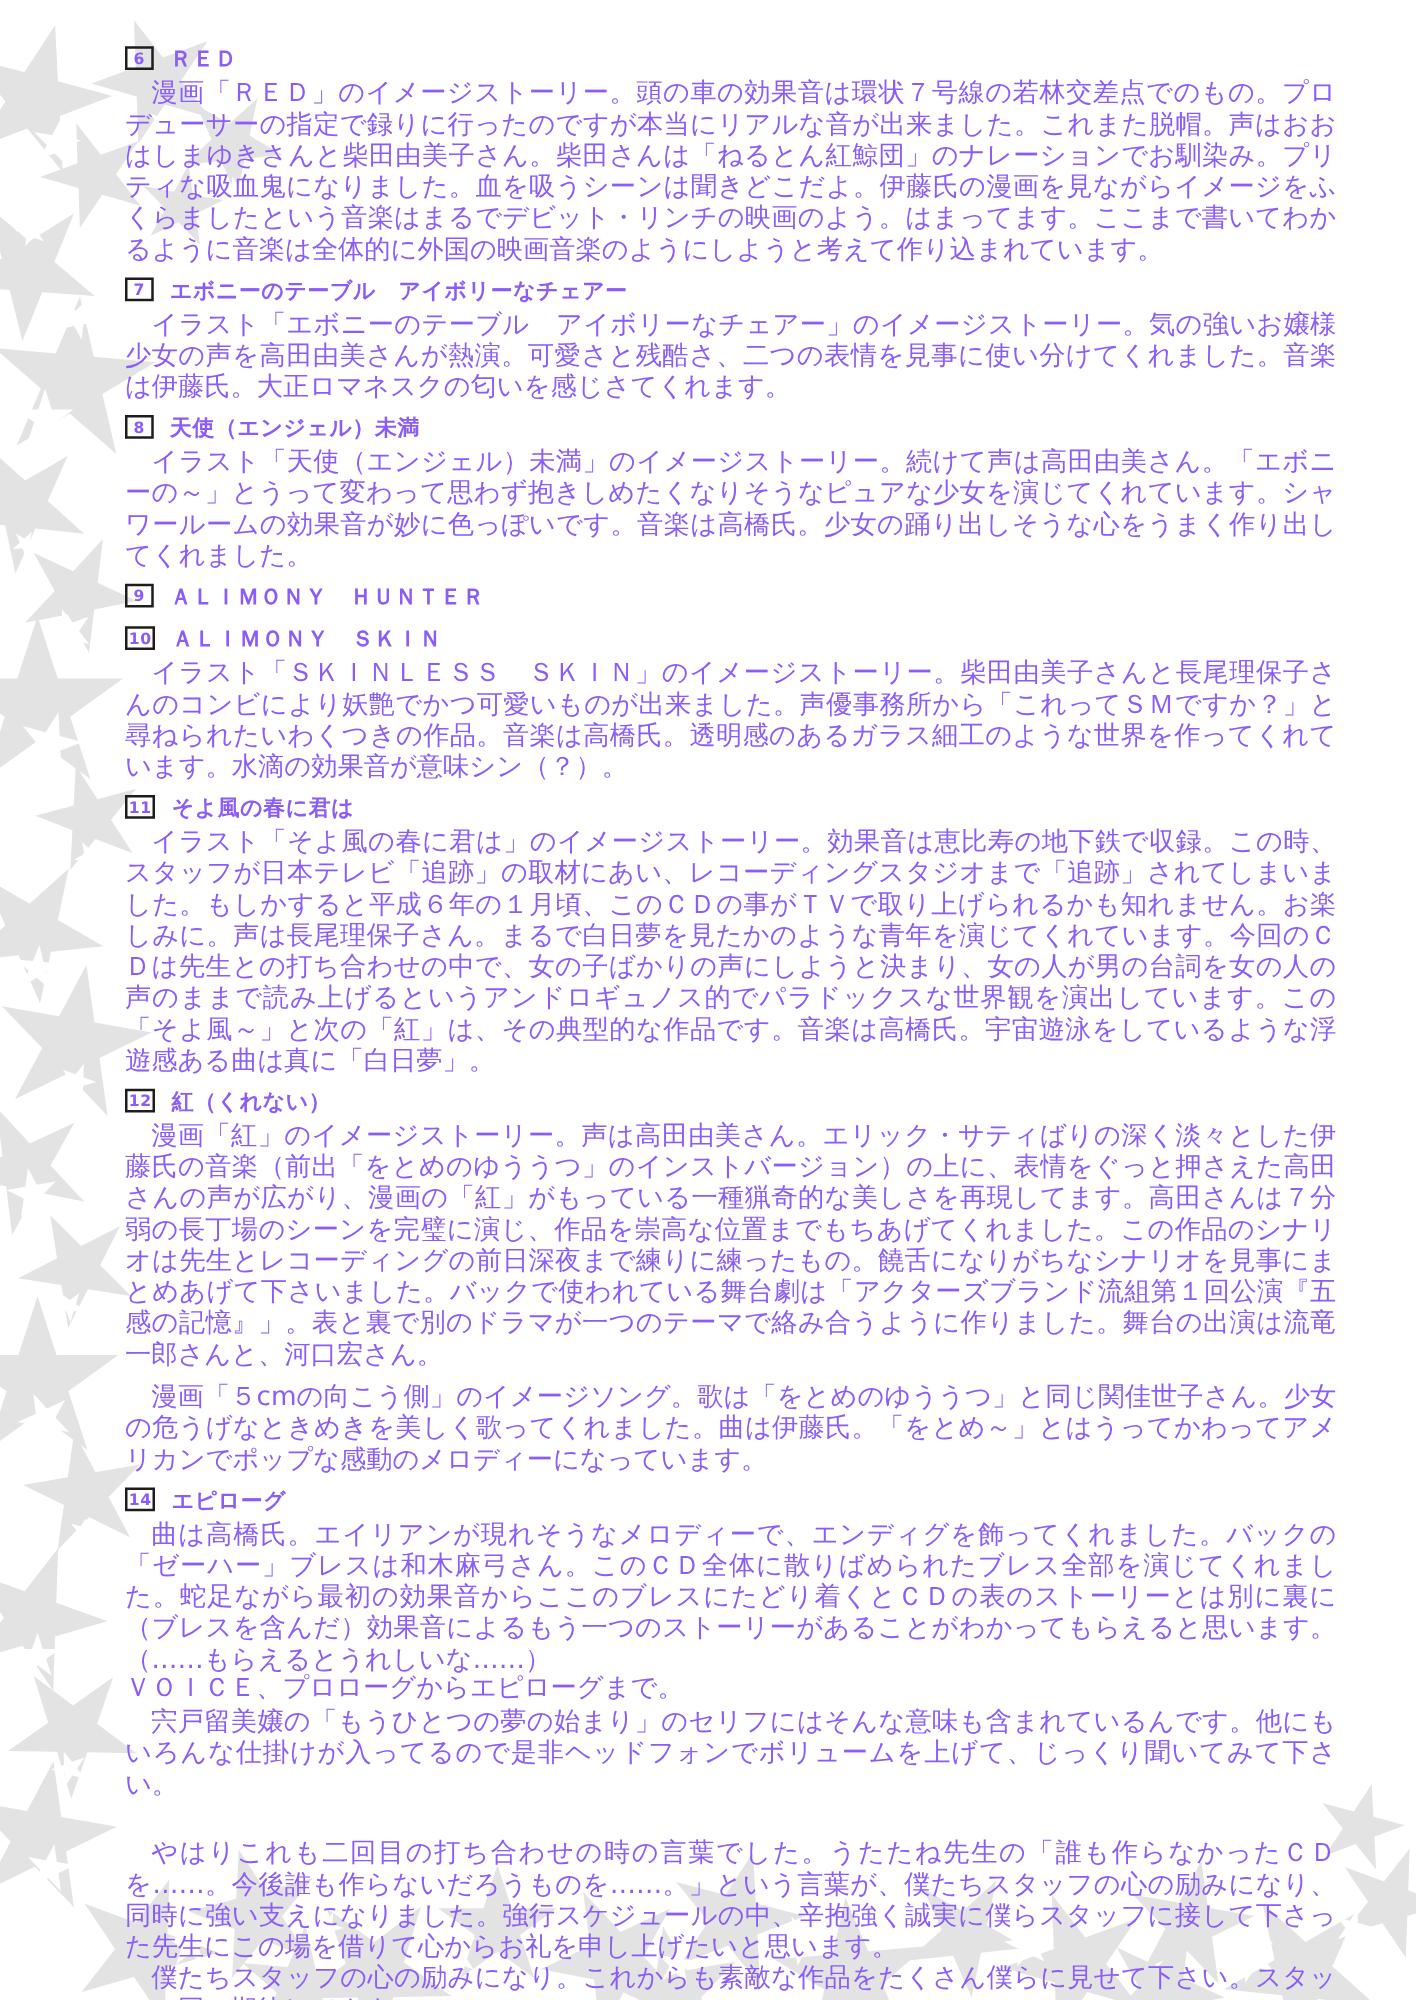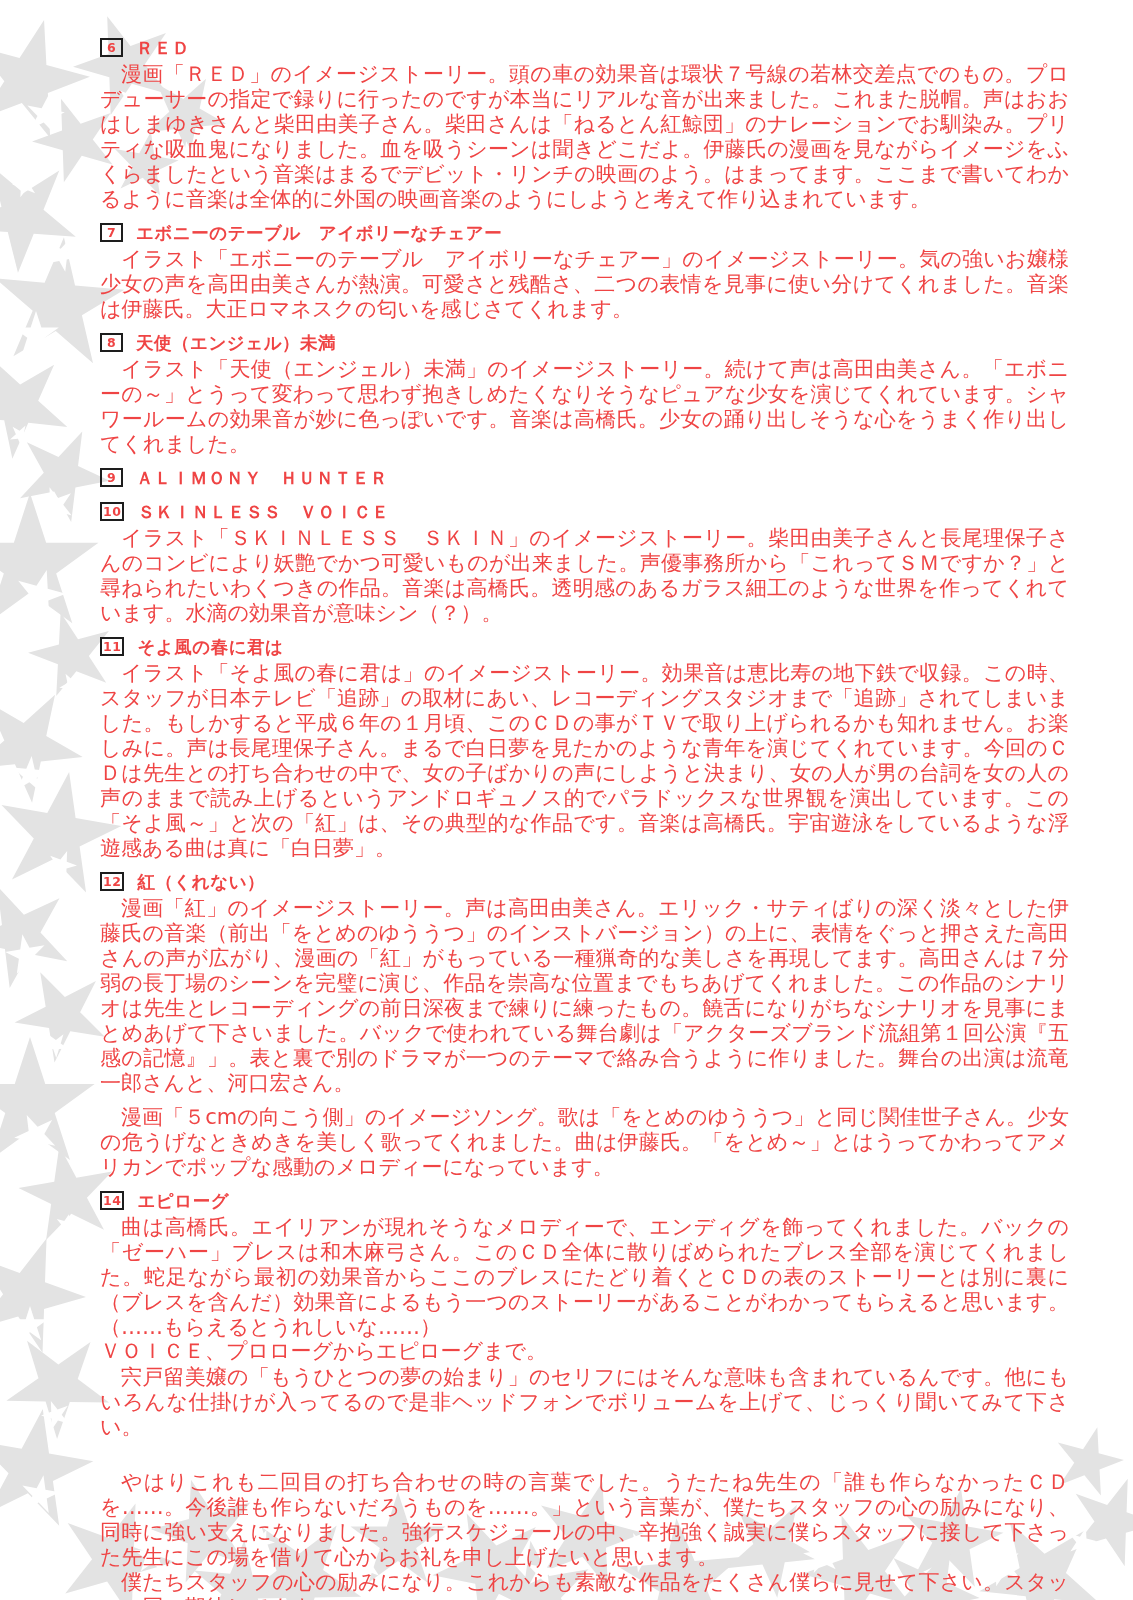--- a/index.html
+++ b/index.html
@@ -3,21 +3,21 @@
 <meta charset="utf-8">
 <style>
   html,body{margin:0;padding:0;background:#f4f4f4;}
   .page{
     position:relative;
     width:1133px;height:1600px;
     margin:0 auto;
     background:#ffffff;
     overflow:hidden;
     font-family:"DejaVu Sans", sans-serif;
-    color:#ef4444;
+    color:#8b5cf6;
   }
   .stars{position:absolute;left:0;top:0;z-index:0;pointer-events:none;}
   .content{
     position:relative;z-index:1;
     padding:36px 64px 0 100px;
   }
   section{margin:0 0 9px 0;}
   .sec-head{
     margin:0 0 1px 0;
     font-size:17.5px;line-height:25px;font-weight:bold;
@@ -153,21 +153,21 @@
     <section>
       <h2 class="sec-head"><span class="num-box">8</span><span>天使（エンジェル）未満</span></h2>
       <p class="body">イラスト「天使（エンジェル）未満」のイメージストーリー。続けて声は高田由美さん。「エボニーの～」とうって変わって思わず抱きしめたくなりそうなピュアな少女を演じてくれています。シャワールームの効果音が妙に色っぽいです。音楽は高橋氏。少女の踊り出しそうな心をうまく作り出してくれました。</p>
     </section>
 
     <section>
       <h2 class="sec-head"><span class="num-box">9</span><span>ＡＬＩＭＯＮＹ　ＨＵＮＴＥＲ</span></h2>
     </section>
 
     <section>
-      <h2 class="sec-head"><span class="num-box">10</span><span>ＳＫＩＮＬＥＳＳ　ＶＯＩＣＥ</span></h2>
+      <h2 class="sec-head"><span class="num-box">10</span><span>ＡＬＩＭＯＮＹ　ＳＫＩＮ</span></h2>
       <p class="body">イラスト「ＳＫＩＮＬＥＳＳ　ＳＫＩＮ」のイメージストーリー。柴田由美子さんと長尾理保子さんのコンビにより妖艶でかつ可愛いものが出来ました。声優事務所から「これってＳＭですか？」と尋ねられたいわくつきの作品。音楽は高橋氏。透明感のあるガラス細工のような世界を作ってくれています。水滴の効果音が意味シン（？）。</p>
     </section>
 
     <section>
       <h2 class="sec-head"><span class="num-box">11</span><span>そよ風の春に君は</span></h2>
       <p class="body">イラスト「そよ風の春に君は」のイメージストーリー。効果音は恵比寿の地下鉄で収録。この時、スタッフが日本テレビ「追跡」の取材にあい、レコーディングスタジオまで「追跡」されてしまいました。もしかすると平成６年の１月頃、このＣＤの事がＴＶで取り上げられるかも知れません。お楽しみに。声は長尾理保子さん。まるで白日夢を見たかのような青年を演じてくれています。今回のＣＤは先生との打ち合わせの中で、女の子ばかりの声にしようと決まり、女の人が男の台詞を女の人の声のままで読み上げるというアンドロギュノス的でパラドックスな世界観を演出しています。この「そよ風～」と次の「紅」は、その典型的な作品です。音楽は高橋氏。宇宙遊泳をしているような浮遊感ある曲は真に「白日夢」。</p>
     </section>
 
     <section>
       <h2 class="sec-head"><span class="num-box">12</span><span>紅（くれない）</span></h2>

